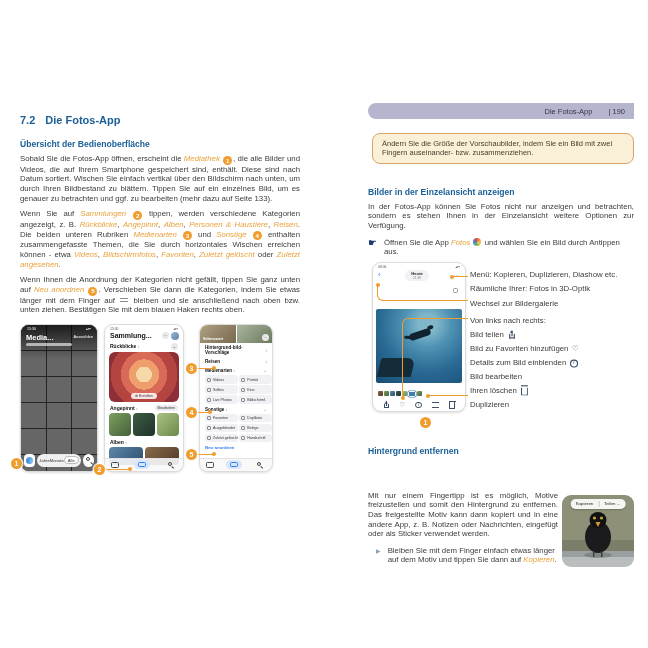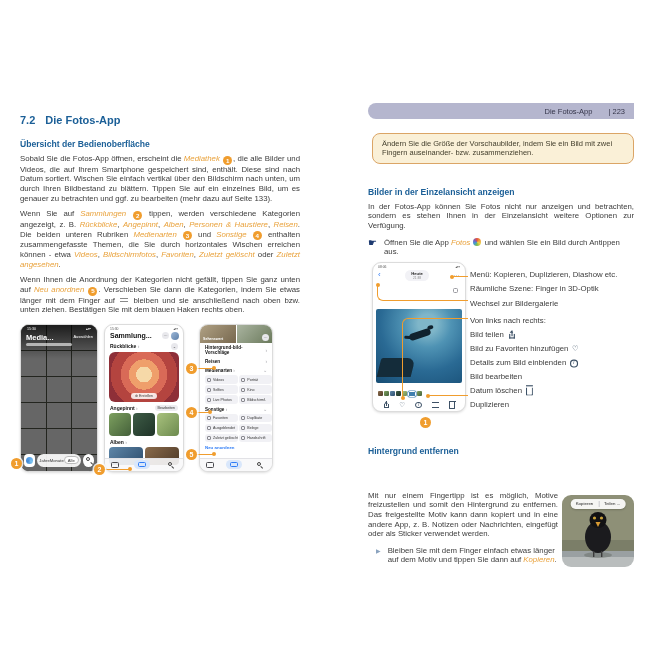--- a/index.html
+++ b/index.html
@@ -390,21 +390,21 @@
       <div class="odot" style="left:194px;top:87.5px"></div>
       <div class="cb" style="left:172px;top:126px">5</div>
       <div class="oline" style="left:182px;top:131px;width:18px"></div>
       <div class="odot" style="left:198px;top:129.5px"></div>
     </div>
   </div>
 
   <div class="pg-right">
     <div class="pghead rgt">
       <span>Die Fotos-App</span>
-      <span>| 223</span>
+      <span>| 190</span>
     </div>
 
     <div class="note">Ändern Sie die Größe der Vorschaubilder, indem Sie ein Bild mit zwei Fingern auseinander- bzw. zusammenziehen.</div>
 
     <div class="h-sub" style="margin:23px 0 0 0">Bilder in der Einzelansicht anzeigen</div>
     <p class="body">In der Fotos-App können Sie Fotos nicht nur anzeigen und betrachten, sondern es stehen Ihnen in der Einzelansicht weitere Optionen zur Verfügung.</p>
 
     <div class="bullet">
       <span class="hand">☛</span>
       <span><span>Öffnen Sie die App </span><span class="seg-link">Fotos</span><span class="seg-flower"></span><span> und wählen Sie ein Bild durch Antippen aus.</span></span>
@@ -458,21 +458,21 @@
       <div class="oL" style="left:9px;top:24px;width:91px;height:15px;border-width:0 0 1.5px 1.5px;border-bottom-left-radius:6px"></div>
       <div class="oL" style="left:34px;top:56px;width:66px;height:79px;border-width:1.5px 0 0 1.5px;border-top-left-radius:6px"></div>
       <div class="odot" style="left:32.5px;top:134px"></div>
       <div class="odot" style="left:58px;top:132px"></div>
       <div class="oline" style="left:61px;top:133px;width:39px"></div>
 
       <div class="callout-txt" style="top:8px">
           <span>Menü: Kopieren, Duplizieren, Diashow etc.</span>
         </div>
       <div class="callout-txt" style="top:22px">
-          <span>Räumliche Szene: Finger in 3D-Optik</span>
+          <span>Räumliche Ihrer: Fotos in 3D-Optik</span>
         </div>
       <div class="callout-txt" style="top:37px">
           <span>Wechsel zur Bildergalerie</span>
         </div>
       <div class="callout-txt" style="top:54px">
           <span>Von links nach rechts:</span>
         </div>
       <div class="callout-txt" style="top:68px">
           <span>Bild teilen</span>
         <span class="ic i-share">
@@ -487,21 +487,21 @@
         </div>
       <div class="callout-txt" style="top:96px">
           <span>Details zum Bild einblenden</span>
         <span class="ic i-info">i</span>
         </div>
       <div class="callout-txt" style="top:110px">
           <span>Bild bearbeiten</span>
         <span class="ic i-edit"></span>
         </div>
       <div class="callout-txt" style="top:124px">
-          <span>Datum löschen</span>
+          <span>Ihren löschen</span>
         <span class="ic i-trash"></span>
         </div>
       <div class="callout-txt" style="top:138px">
           <span>Duplizieren</span>
         </div>
     </div>
 
     <div class="h-sub" style="margin:14px 0 0 0">Hintergrund entfernen</div>
 
     <div class="hg">

